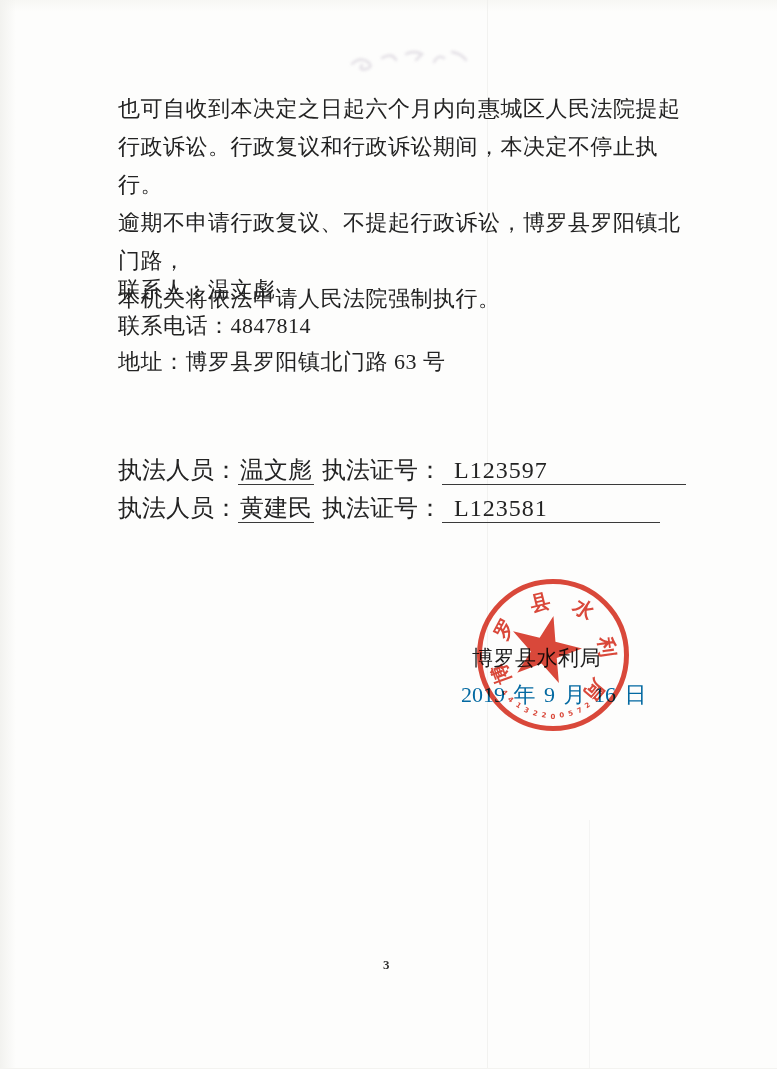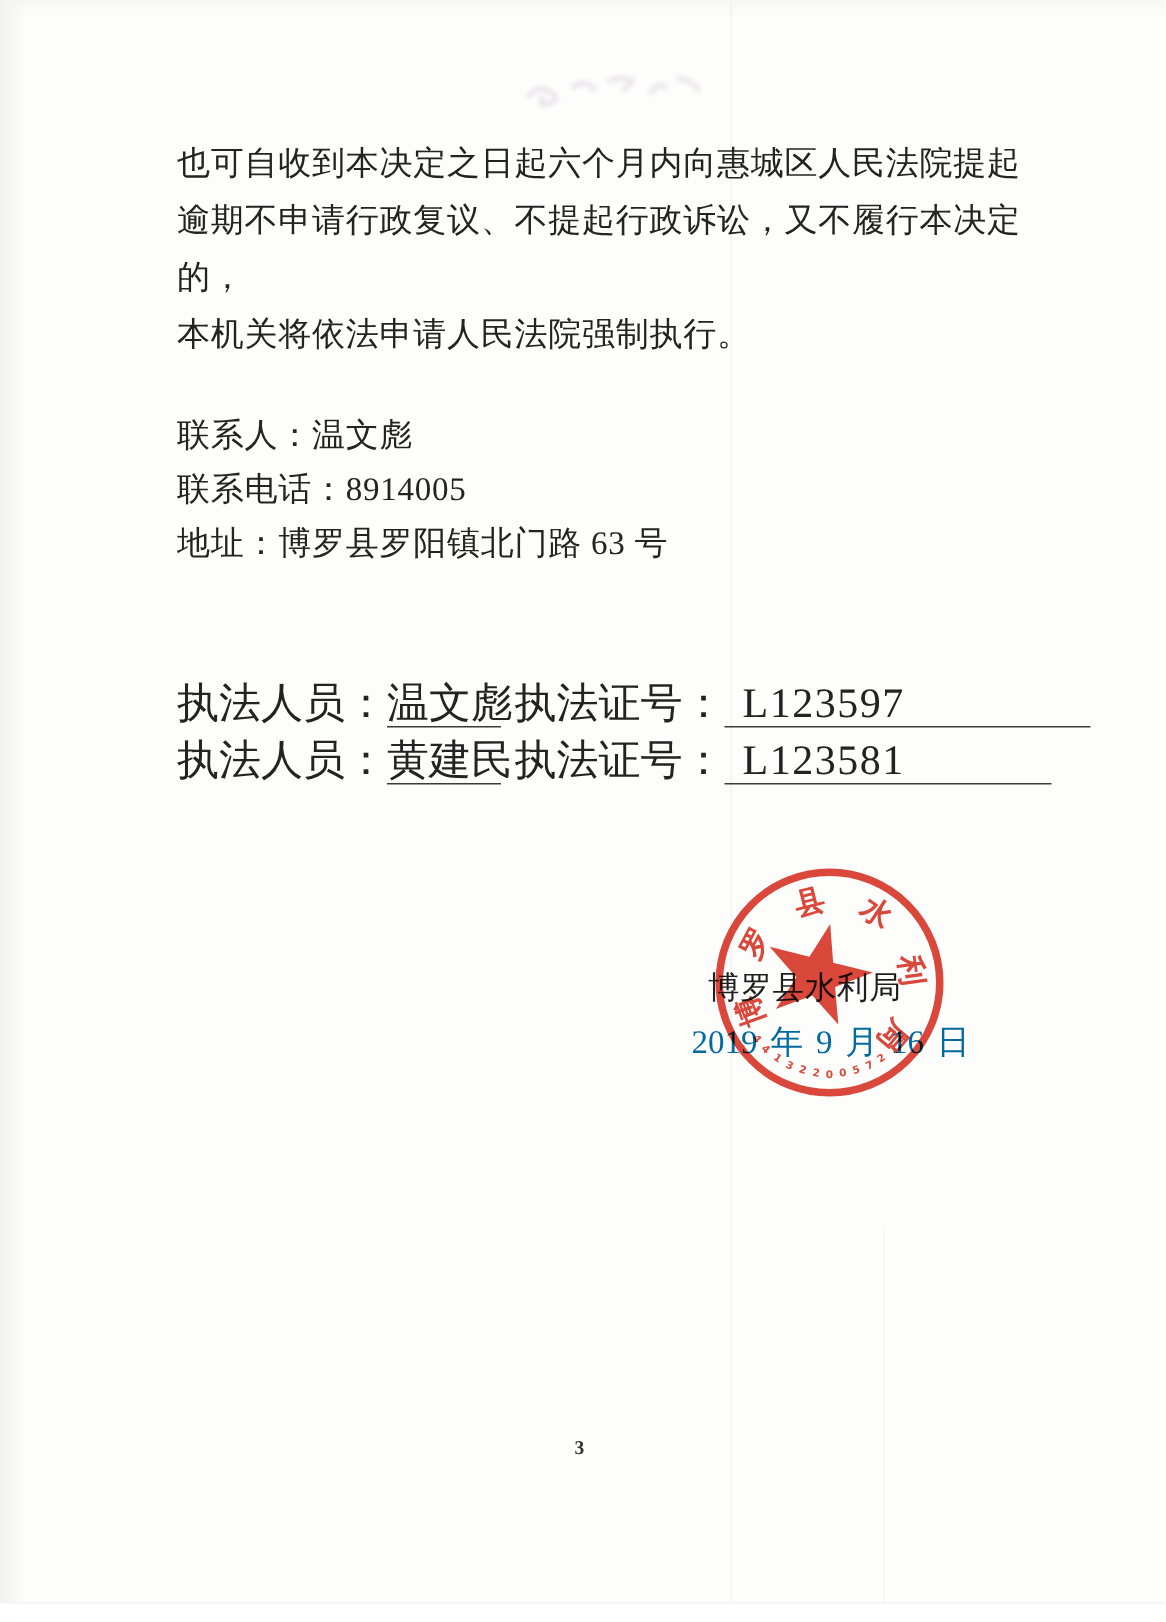--- a/index.html
+++ b/index.html
@@ -18,21 +18,21 @@
   .crease{position:absolute;width:1px;background:#efefec;opacity:.8;}
   .crease-a{left:487px;top:0;height:1068px;}
   .crease-b{left:589px;top:820px;height:248px;opacity:.6;}
   .smudge{position:absolute;left:330px;top:38px;width:180px;height:38px;opacity:.55;filter:blur(1.6px);}
 
   .body-par{position:absolute;left:118px;top:90px;width:580px;
     font-size:22px;line-height:38px;letter-spacing:.5px;}
   .contact{position:absolute;left:118px;top:272px;width:560px;
     font-size:22px;line-height:36px;letter-spacing:.5px;}
 
-  .officer-row{position:absolute;left:118px;height:28px;font-size:28px;line-height:28px;white-space:nowrap;}
+  .officer-row{position:absolute;left:118px;height:28px;font-size:24px;line-height:28px;white-space:nowrap;}
   .officer-row .u{display:inline-block;border-bottom:1.6px solid #3a3a3a;}
   .officer-row .name{width:76px;text-align:center;margin-right:2px;}
   .officer-row .cert{padding-left:12px;font-family:"Liberation Serif",serif;letter-spacing:1px;}
   .row-0{top:456px;} .row-0 .cert{width:232px;}
   .row-1{top:494px;} .row-1 .cert{width:206px;}
 
   .agency-line{position:absolute;left:472px;top:644px;font-size:21px;letter-spacing:0.5px;color:#1e1e1e;}
   .date-line{position:absolute;left:461px;top:680px;font-size:22px;word-spacing:3px;color:#0369a1;}
 
   .note-line{position:absolute;left:115px;top:897px;font-size:14px;letter-spacing:.5px;color:#2a2a2a;}
@@ -59,27 +59,28 @@
   <div class="edge-left"></div>
   <div class="crease crease-a"></div>
   <div class="crease crease-b"></div>
 
   <svg class="smudge" viewBox="0 0 180 38">
     <path d="M22 26 q8 -8 16 -2 q6 5 -2 7 q-8 2 -4 -4 M52 20 q10 -6 14 2 M76 16 q8 -4 16 0 l-6 6 M104 24 q4 -8 10 -4 M122 14 q10 2 14 8" fill="none" stroke="#c9c2cf" stroke-width="2.4" stroke-linecap="round"></path>
   </svg>
 
   <div class="body-par">
     <div>也可自收到本决定之日起六个月内向惠城区人民法院提起</div>
-    <div>逾期不申请行政复议、不提起行政诉讼，又不履行本决定的，</div>
+    <div>行政诉讼。行政复议和行政诉讼期间，本决定不停止执行。</div>
+    <div>逾期不申请行政复议、不提起行政诉讼，博罗县罗阳镇北门路，</div>
     <div>本机关将依法申请人民法院强制执行。</div>
   </div>
 
   <div class="contact">
     <div><span>联系人：</span><span>温文彪</span></div>
-    <div><span>联系电话：</span><span>8914005</span></div>
+    <div><span>联系电话：</span><span>4847814</span></div>
     <div><span>地址：</span><span>博罗县罗阳镇北门路 63 号</span></div>
   </div>
 
   <div class="officer-row row-0">
     <span>执法人员：</span><span class="u name">温文彪</span>
     <span>执法证号：</span><span class="u cert">L123597</span>
   </div>
   <div class="officer-row row-1">
     <span>执法人员：</span><span class="u name">黄建民</span>
     <span>执法证号：</span><span class="u cert">L123581</span>

